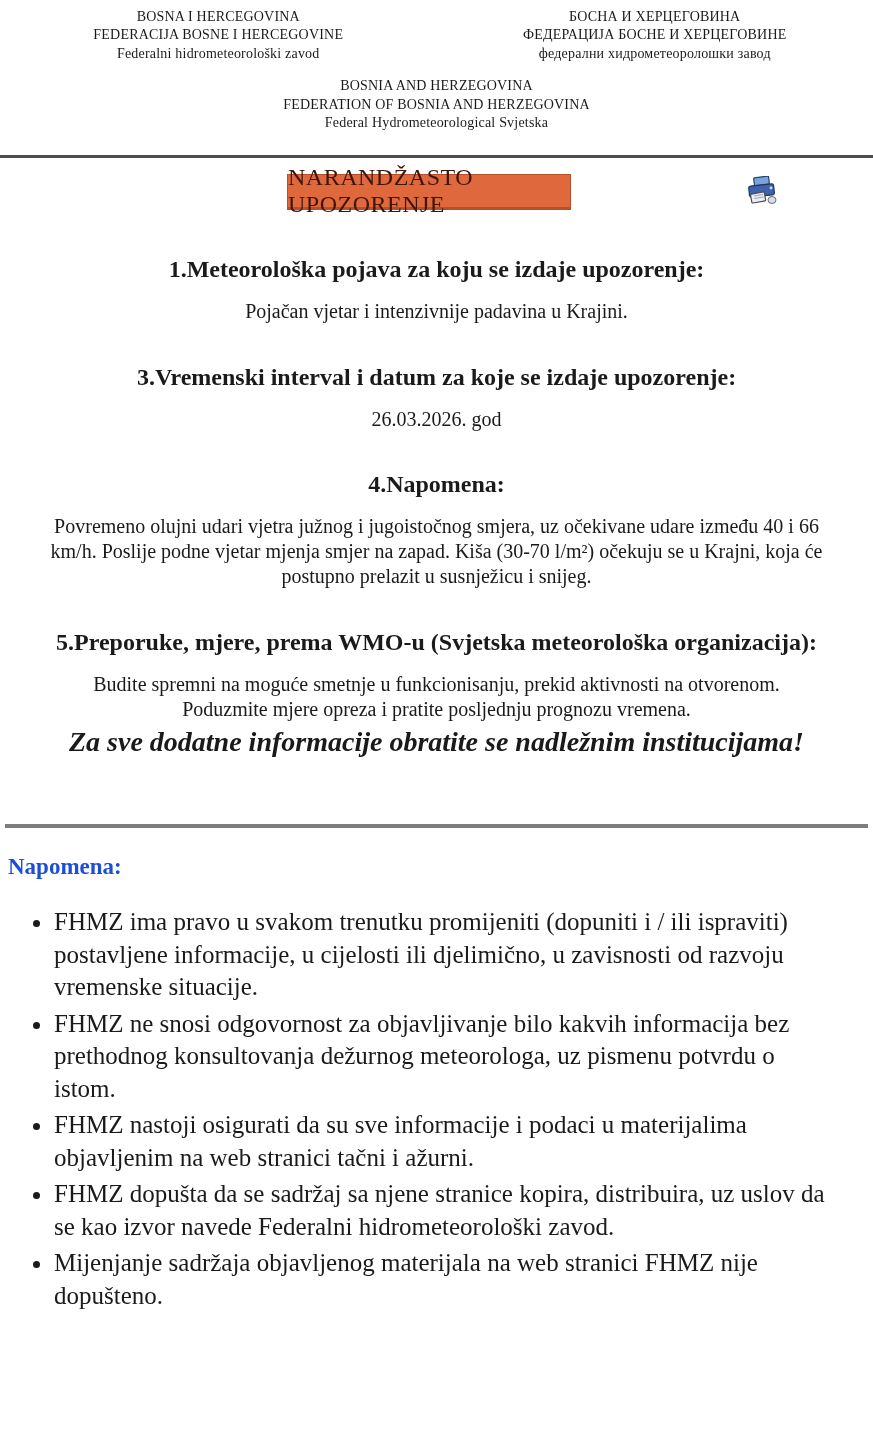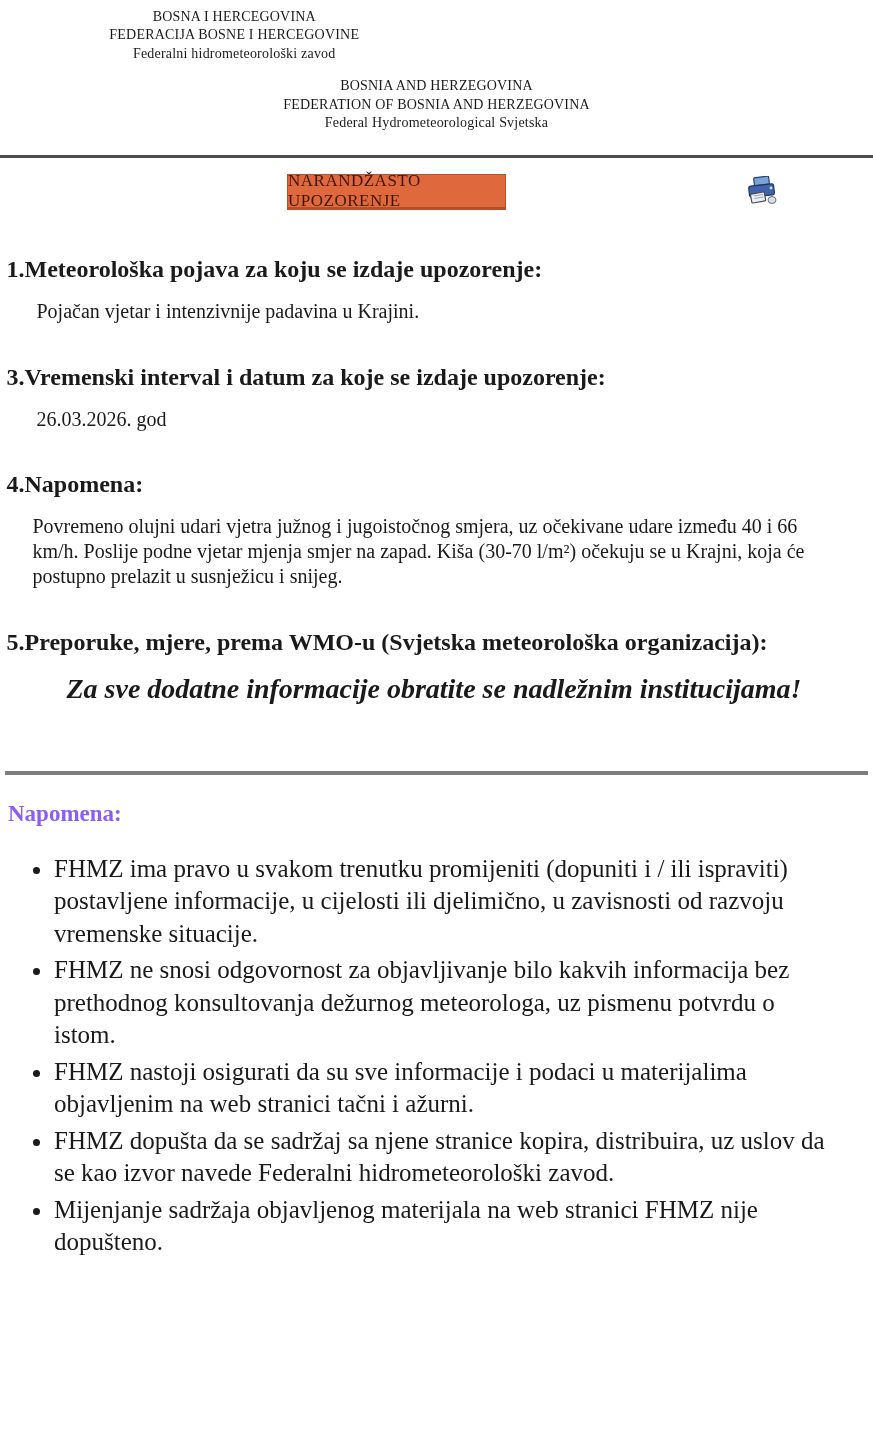--- a/index.html
+++ b/index.html
@@ -10,47 +10,47 @@
     margin: 0 auto;
     font-family: "Liberation Serif", "DejaVu Serif", serif;
     color: #1a1a1a;
     position: relative;
   }
   .page { width: 873px; min-height: 1435px; display: flex; flex-direction: column; }
 
   
   .org-header { padding-top: 8px; }
   .org-header-row { display: flex; width: 100%; }
-  .org-col { width: 50%; text-align: center; font-size: 14px; line-height: 1.32; letter-spacing: 0.2px; margin-left: 16px; }
+  .org-col { width: 50%; text-align: center; font-size: 14px; line-height: 1.32; letter-spacing: 0.2px; }
   .org-col .line3, .org-center .line3 { font-weight: normal; }
   .org-center { text-align: center; font-size: 14px; line-height: 1.32; margin-top: 14px; letter-spacing: 0.2px; }
 
   .rule-top { border: 0; border-top: 3px solid #4d4d4d; margin: 22px 0 0 0; width: 100%; }
 
   
   .banner-row { position: relative; height: 56px; margin-top: 16px; }
   .warning-banner {
     position: absolute; left: 287px; top: 0;
-    width: 219px; height: 36px;
+    width: 284px; height: 36px;
     background: #df693c;
     border: 1px solid #b5502a;
     border-bottom: 3px solid #b5502a;
     display: flex; align-items: center; justify-content: center;
-    font-size: 17px; letter-spacing: 0.5px;
+    font-size: 24px; letter-spacing: 0.5px;
     color: #401505;
   }
   .printer-btn {
     position: absolute; left: 744px; top: 2px;
     width: 36px; height: 34px;
     background: transparent; border: none; cursor: pointer;
     display: flex; align-items: center; justify-content: center;
   }
 
   
-  .sections { }
+  .sections { text-align: center; }
   .section { margin-bottom: 40px; }
   .section-heading { font-weight: bold; font-size: 24px; margin: 0 auto 16px auto; max-width: 860px; }
   .section-body { font-size: 20px; line-height: 1.24; margin: 0 auto; max-width: 800px; }
   .section-1 { margin-top: 26px; }
   .section-4 .section-body { max-width: 808px; }
   .section-5 .section-body { max-width: 720px; }
   .emphasis-note {
     font-weight: bold; font-style: italic;
     font-size: 28px; line-height: 1.18;
     max-width: 740px; margin: 4px auto 12px auto;
@@ -71,20 +71,25 @@
 <body>
 
 <div class="page">
 
   <div class="org-header">
     <div class="org-header-row">
       <div class="org-col">
         <div class="line1">BOSNA I HERCEGOVINA</div>
         <div class="line2">FEDERACIJA BOSNE I HERCEGOVINE</div>
         <div class="line3">Federalni hidrometeorološki zavod</div>
+      </div>
+      <div class="org-col">
+        <div class="line1">БОСНА И ХЕРЦЕГОВИНА</div>
+        <div class="line2">ФЕДЕРАЦИЈА БОСНЕ И ХЕРЦЕГОВИНЕ</div>
+        <div class="line3">федерални хидрометеоролошки завод</div>
       </div>
     </div>
     <div class="org-center">
       <div class="line1">BOSNIA AND HERZEGOVINA</div>
       <div class="line2">FEDERATION OF BOSNIA AND HERZEGOVINA</div>
       <div class="line3">Federal Hydrometeorological Svjetska</div>
     </div>
   </div>
 
   <hr class="rule-top">
@@ -119,29 +124,30 @@
       <div class="section-body">26.03.2026. god</div>
     </div>
 
     <div class="section section-4">
       <div class="section-heading">4.Napomena:</div>
       <div class="section-body">Povremeno olujni udari vjetra južnog i jugoistočnog smjera, uz očekivane udare između 40 i 66 km/h. Poslije podne vjetar mjenja smjer na zapad. Kiša (30-70 l/m²) očekuju se u Krajni, koja će postupno prelazit u susnježicu i snijeg.</div>
     </div>
 
     <div class="section section-5">
       <div class="section-heading">5.Preporuke, mjere, prema WMO-u (Svjetska meteorološka organizacija):</div>
+      <div class="section-body">Budite spremni na moguće smetnje u funkcionisanju, prekid aktivnosti na otvorenom. Poduzmite mjere opreza i pratite posljednju prognozu vremena.</div>
       <div class="emphasis-note">Za sve dodatne informacije obratite se nadležnim institucijama!</div>
     </div>
 
   </div>
 
   <hr class="rule-mid">
 
   <div class="disclaimer">
-    <div class="disclaimer-heading" style="color: #8b5cf6;">Napomena:</div>
+    <div class="disclaimer-heading" style="color: #1d4ed8;">Napomena:</div>
     <ul class="disclaimer-list">
       <li>FHMZ ima pravo u svakom trenutku promijeniti (dopuniti i / ili ispraviti) postavljene informacije, u cijelosti ili djelimično, u zavisnosti od razvoju vremenske situacije.</li>
       <li>FHMZ ne snosi odgovornost za objavljivanje bilo kakvih informacija bez prethodnog konsultovanja dežurnog meteorologa, uz pismenu potvrdu o istom.</li>
       <li>FHMZ nastoji osigurati da su sve informacije i podaci u materijalima objavljenim na web stranici tačni i ažurni.</li>
       <li>FHMZ dopušta da se sadržaj sa njene stranice kopira, distribuira, uz uslov da se kao izvor navede Federalni hidrometeorološki zavod.</li>
       <li>Mijenjanje sadržaja objavljenog materijala na web stranici FHMZ nije dopušteno.</li>
     </ul>
   </div>
 
 </div>

